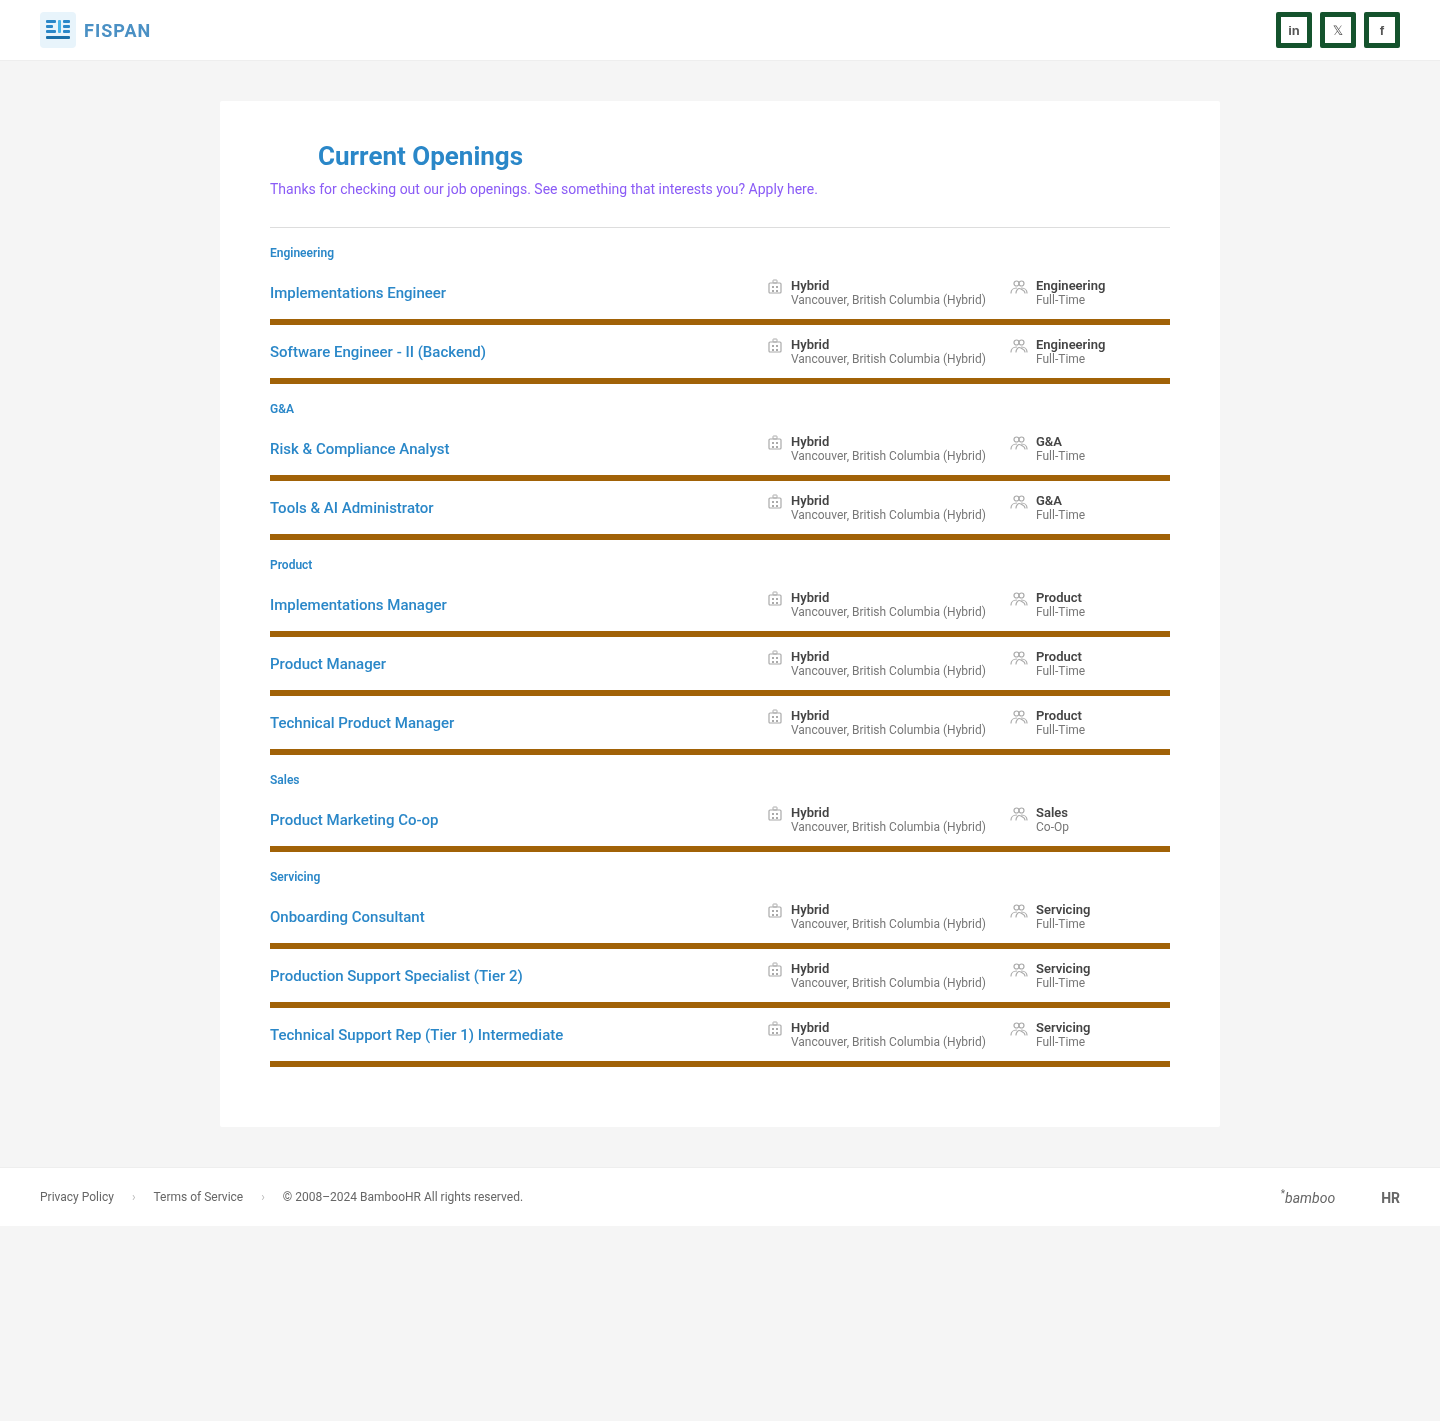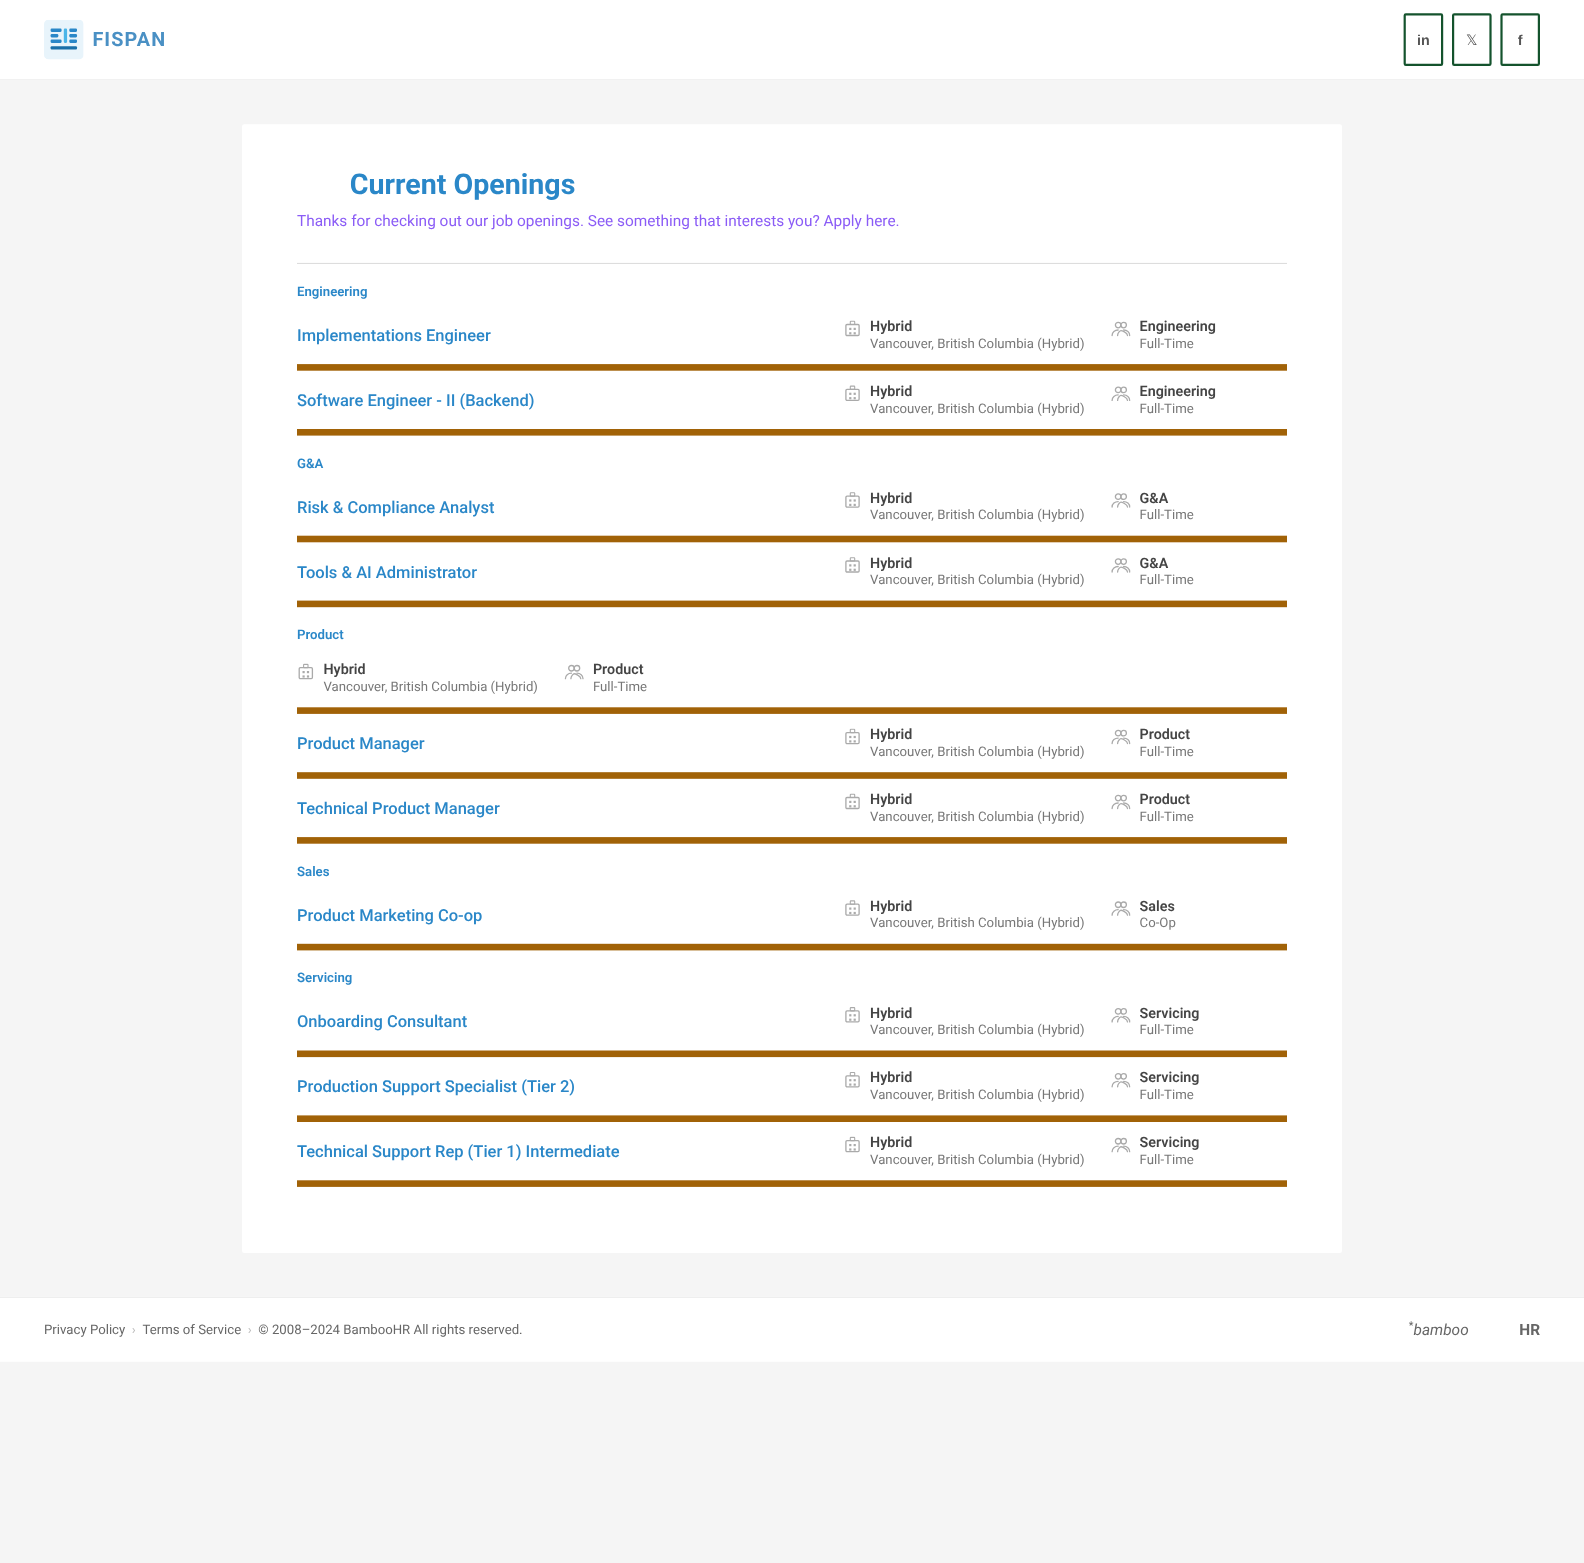--- a/index.html
+++ b/index.html
@@ -32,22 +32,22 @@
       font-weight: 700;
       color: #4a90c4;
       letter-spacing: 1px;
     }
     .social-icons {
       display: flex;
       gap: 8px;
     }
     .social-btn {
       width: 36px;
-      height: 48px;
-      border: 2px solid #14532d;
+      height: 36px;
+      border: 5px solid #14532d;
       background: #fff;
       cursor: pointer;
       display: flex;
       align-items: center;
       justify-content: center;
       font-size: 14px;
       color: #555;
       border-radius: 2px;
     }
 
@@ -139,21 +139,21 @@
       padding: 20px 40px;
       display: flex;
       align-items: center;
       justify-content: space-between;
       margin-top: 40px;
       position: relative;
     }
     .footer-links {
       display: flex;
       align-items: center;
-      gap: 0;
+      gap: 12px;
       font-size: 12px;
       color: #666;
     }
     .footer-link {
       color: #666;
       text-decoration: none;
       cursor: pointer;
     }
     .footer-sep {
       margin: 0 6px;
@@ -357,20 +357,21 @@
             </span>
             <div class="meta-text-group">
               <span class="meta-primary">G&amp;A</span>
               <span class="meta-secondary">Full-Time</span>
             </div>
           </div>
         </div>
       </div>
         <div class="category-label">Product</div>
         <div class="job-row">
+        <span class="job-title">Implementations Manager</span>
         <div class="job-meta">
           <div class="job-meta-item">
             <span class="meta-icon">
               
               <svg width="16" height="16" viewBox="0 0 16 16" fill="none" xmlns="http://www.w3.org/2000/svg">
                 <rect x="2" y="4" width="12" height="10" rx="1" stroke="#aaa" stroke-width="1.2" fill="none"></rect>
                 <rect x="5" y="7" width="2" height="2" fill="#aaa"></rect>
                 <rect x="9" y="7" width="2" height="2" fill="#aaa"></rect>
                 <rect x="5" y="11" width="2" height="2" fill="#aaa"></rect>
                 <rect x="9" y="11" width="2" height="2" fill="#aaa"></rect>

